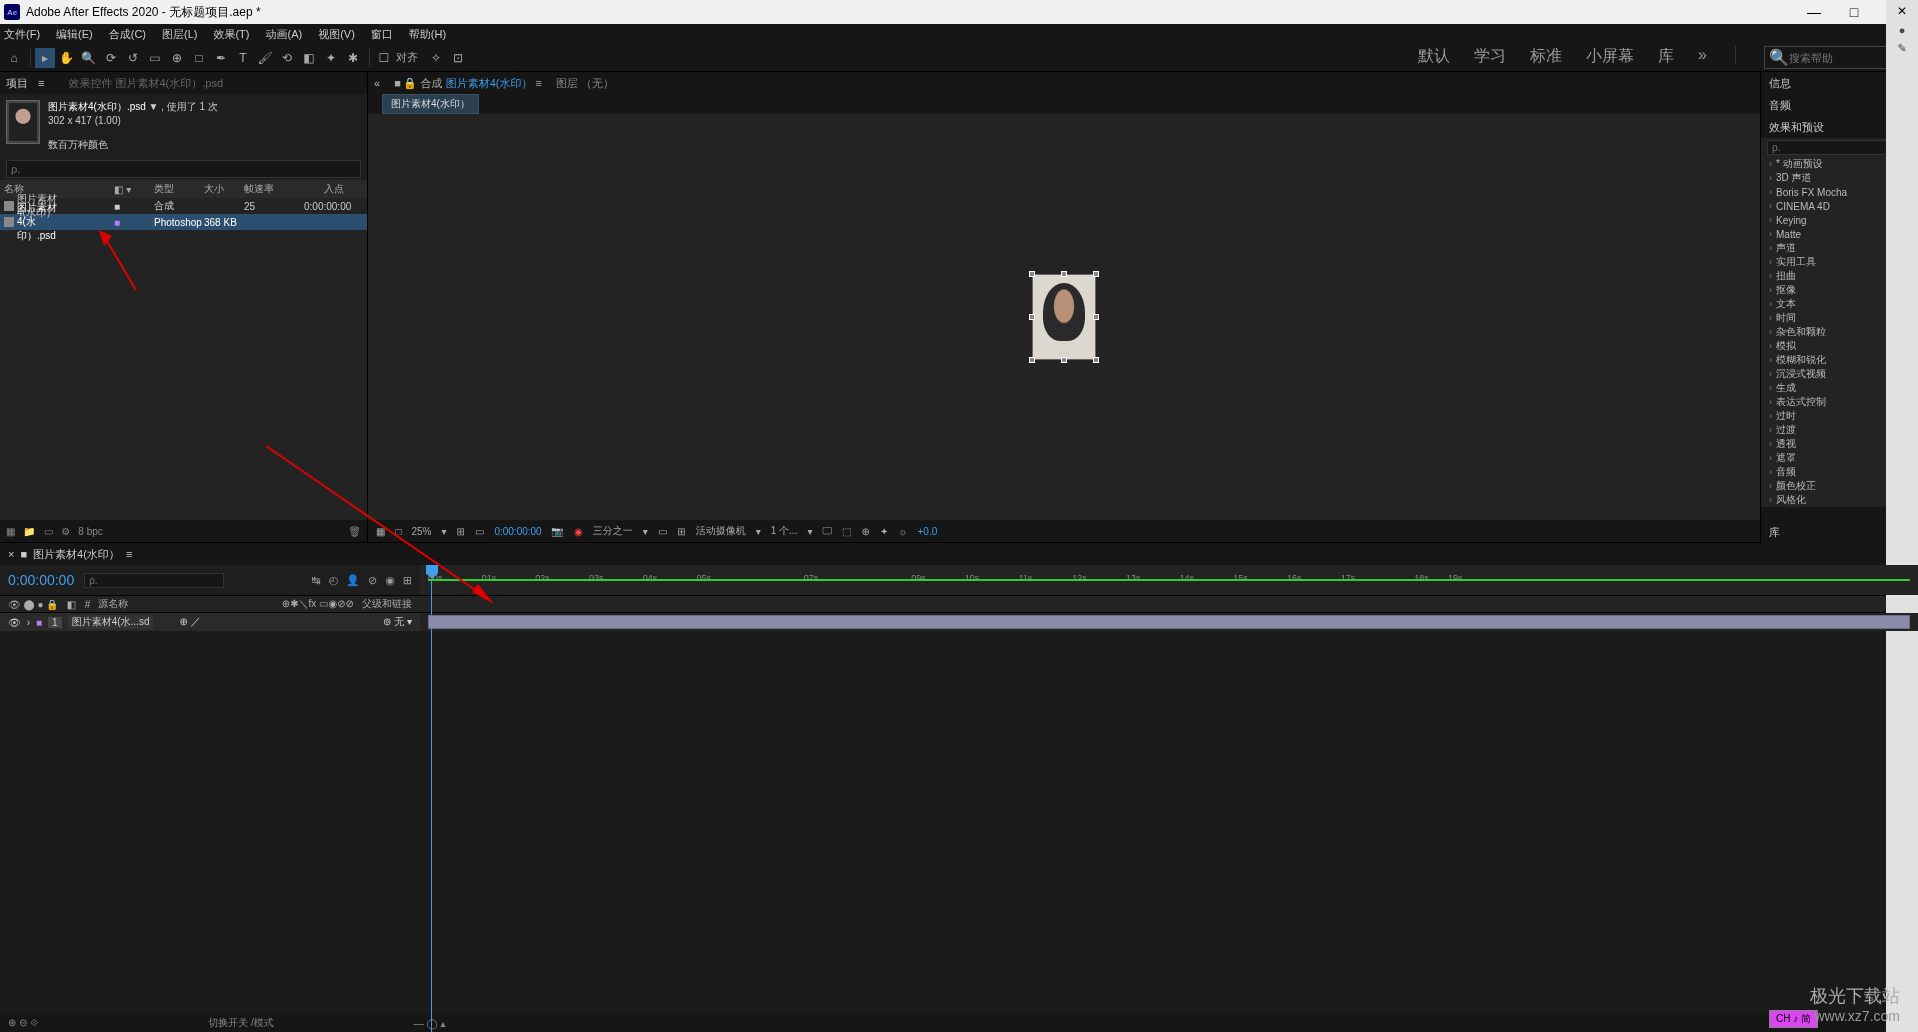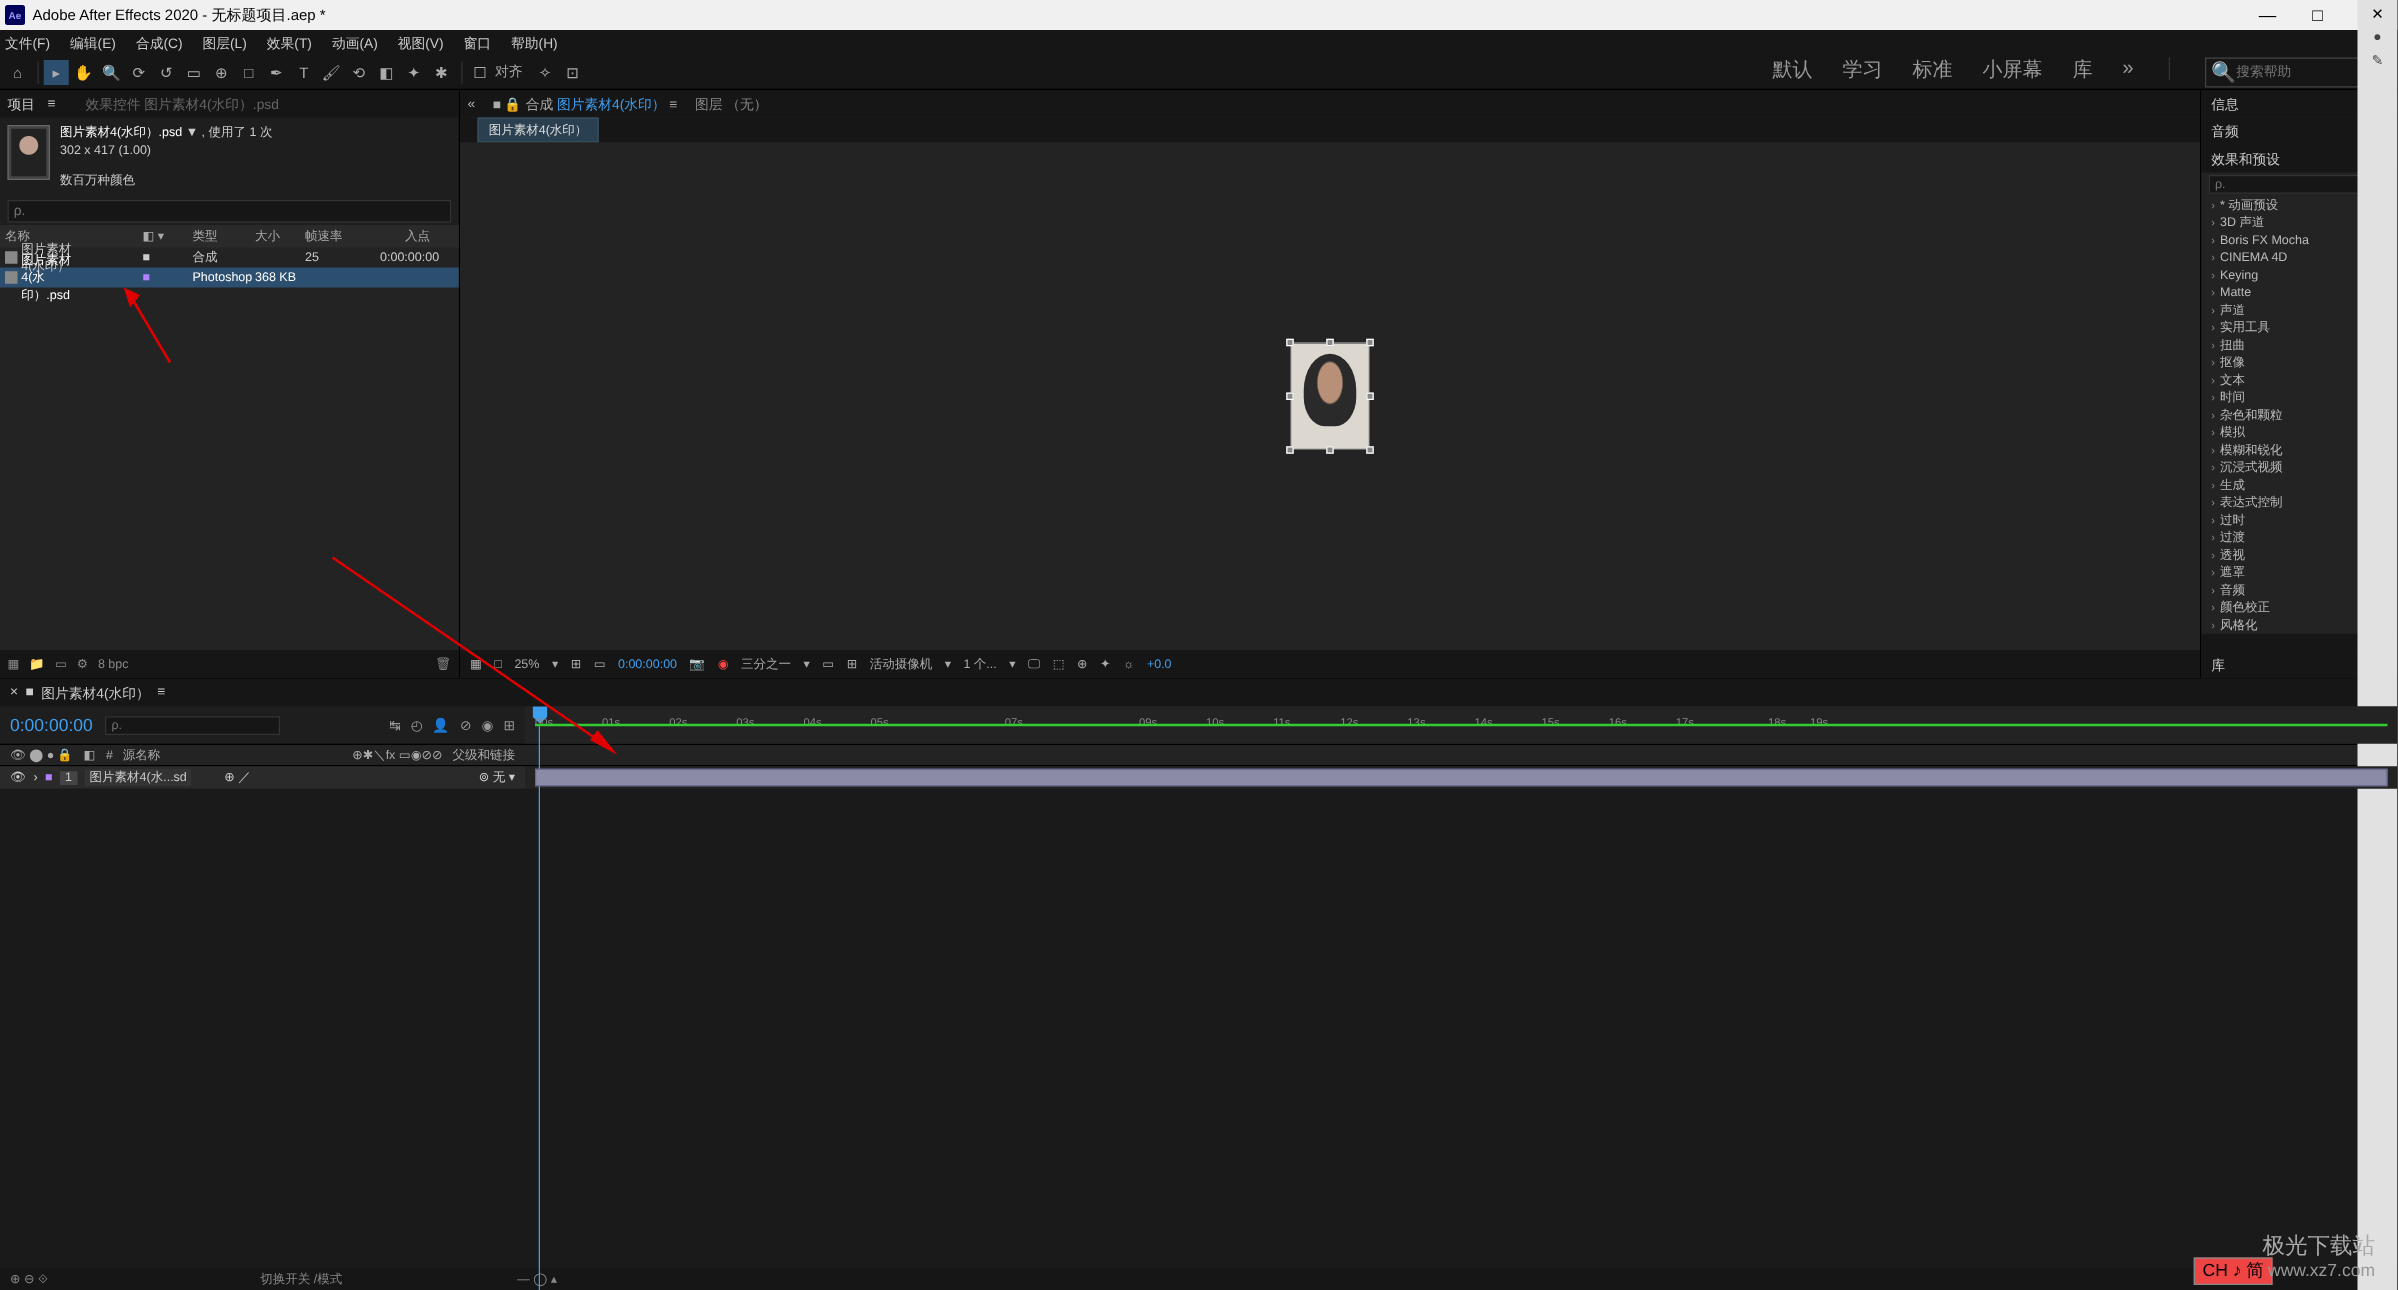--- a/index.html
+++ b/index.html
@@ -121,21 +121,21 @@
 
 .tl-body { flex: 1; background: #1a1a1a; }
 
 
 .arrow { position: absolute; pointer-events: none; }
 .arrow svg line { stroke: #e00000; stroke-width: 2; }
 .arrow svg path { fill: #e00000; }
 
 .watermark { position: absolute; right: 18px; bottom: 8px; font-size: 14px; color: #999; text-align: right; }
 .watermark .big { font-size: 18px; color: #aaa; }
-.ime-badge { position: absolute; right: 100px; bottom: 4px; background: #ef4444; color: #000; font-size: 14px; padding: 1px 6px; border: 1px solid #888; }
+.ime-badge { position: absolute; right: 100px; bottom: 4px; background: #d946ef; color: #000; font-size: 10px; padding: 1px 6px; border: 1px solid #888; }
 </style>
 </head>
 <body>
 
 <div class="extra-right">
   <span class="x">✕</span>
   <span class="bullet">●</span>
   <span class="bullet">✎</span>
 </div>
 

